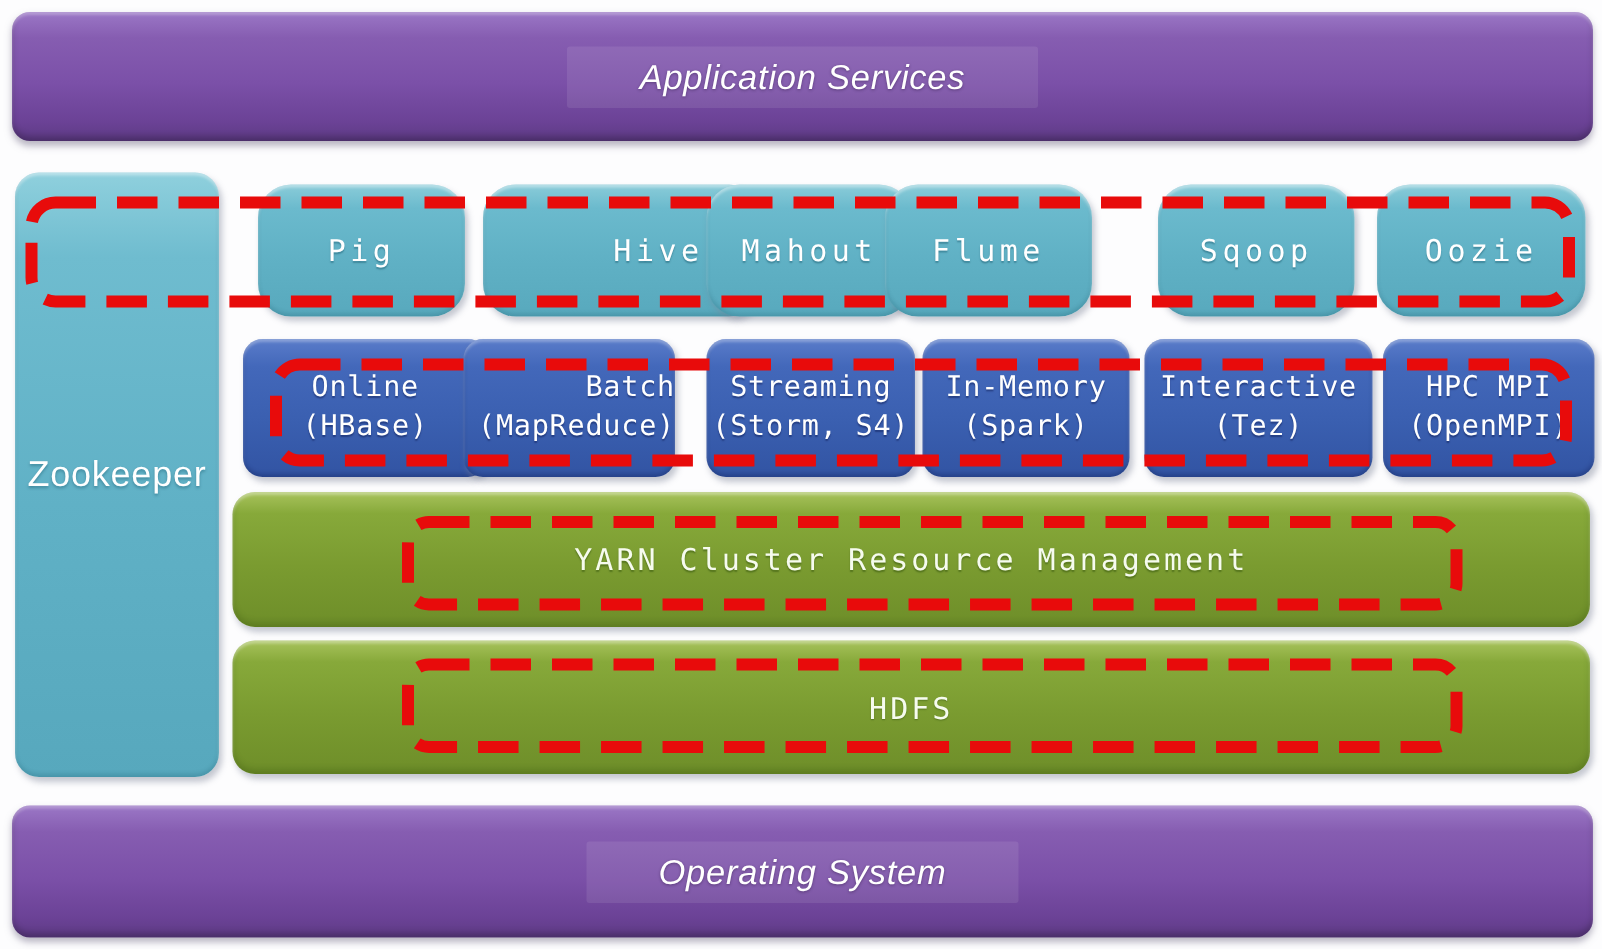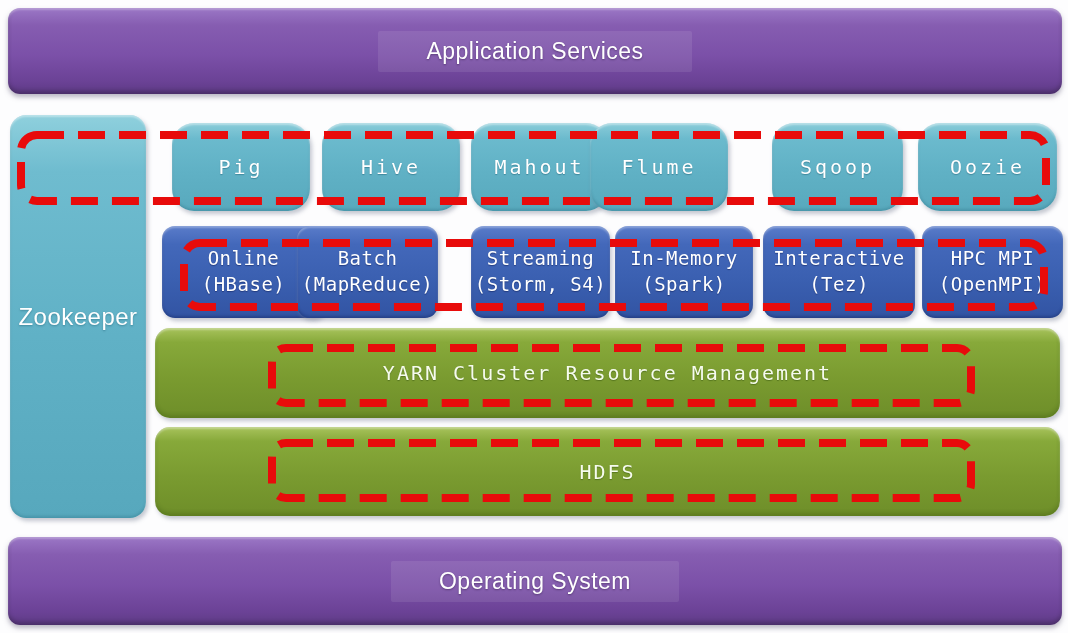--- a/index.html
+++ b/index.html
@@ -29,20 +29,21 @@
   }
   .bar-purple .label-plate {
     background: rgba(255,255,255,0.09);
     border-radius: 2px;
     padding: 7px 48px;
     color: #ffffff;
     font-size: 23px;
     letter-spacing: 0.5px;
     text-shadow: 0 1px 2px rgba(40,20,60,0.45);
     white-space: nowrap;
+    font-style: italic;
   }
 
   
   .zookeeper {
     position: absolute;
     left: 10px;
     top: 115px;
     width: 136px;
     height: 403px;
     border-radius: 16px;
@@ -155,41 +156,41 @@
     <div class="label-plate">Application Services</div>
   </div>
 
   <div class="zookeeper">
     <span class="zk-label">Zookeeper</span>
   </div>
 
   <div class="svc-box" style="left:172px; width:138px;">
     <span class="svc-label">Pig</span>
   </div>
-  <div class="svc-box" style="left:322px; width:138px;">
+  <div class="svc-box" style="left:322px; width:138px;padding-left:48px;">
     <span class="svc-label">Hive</span>
   </div>
   <div class="svc-box" style="left:471px; width:137px;">
     <span class="svc-label">Mahout</span>
   </div>
   <div class="svc-box" style="left:590px; width:138px;">
     <span class="svc-label">Flume</span>
   </div>
   <div class="svc-box" style="left:918px; width:139px;">
     <span class="svc-label">Oozie</span>
   </div>
   <div class="svc-box" style="left:772px; width:131px;">
     <span class="svc-label">Sqoop</span>
   </div>
 
   <div class="eng-box" style="left:162px; width:163px;">
     <span class="eng-line">Online</span>
     <span class="eng-line">(HBase)</span>
   </div>
-  <div class="eng-box" style="left:297px; width:141px;">
+  <div class="eng-box" style="left:309px; width:141px;align-items:flex-end;">
     <span class="eng-line">Batch</span>
     <span class="eng-line">(MapReduce)</span>
   </div>
   <div class="eng-box" style="left:471px; width:139px;">
     <span class="eng-line">Streaming</span>
     <span class="eng-line">(Storm, S4)</span>
   </div>
   <div class="eng-box" style="left:615px; width:138px;">
     <span class="eng-line">In-Memory</span>
     <span class="eng-line">(Spark)</span>

